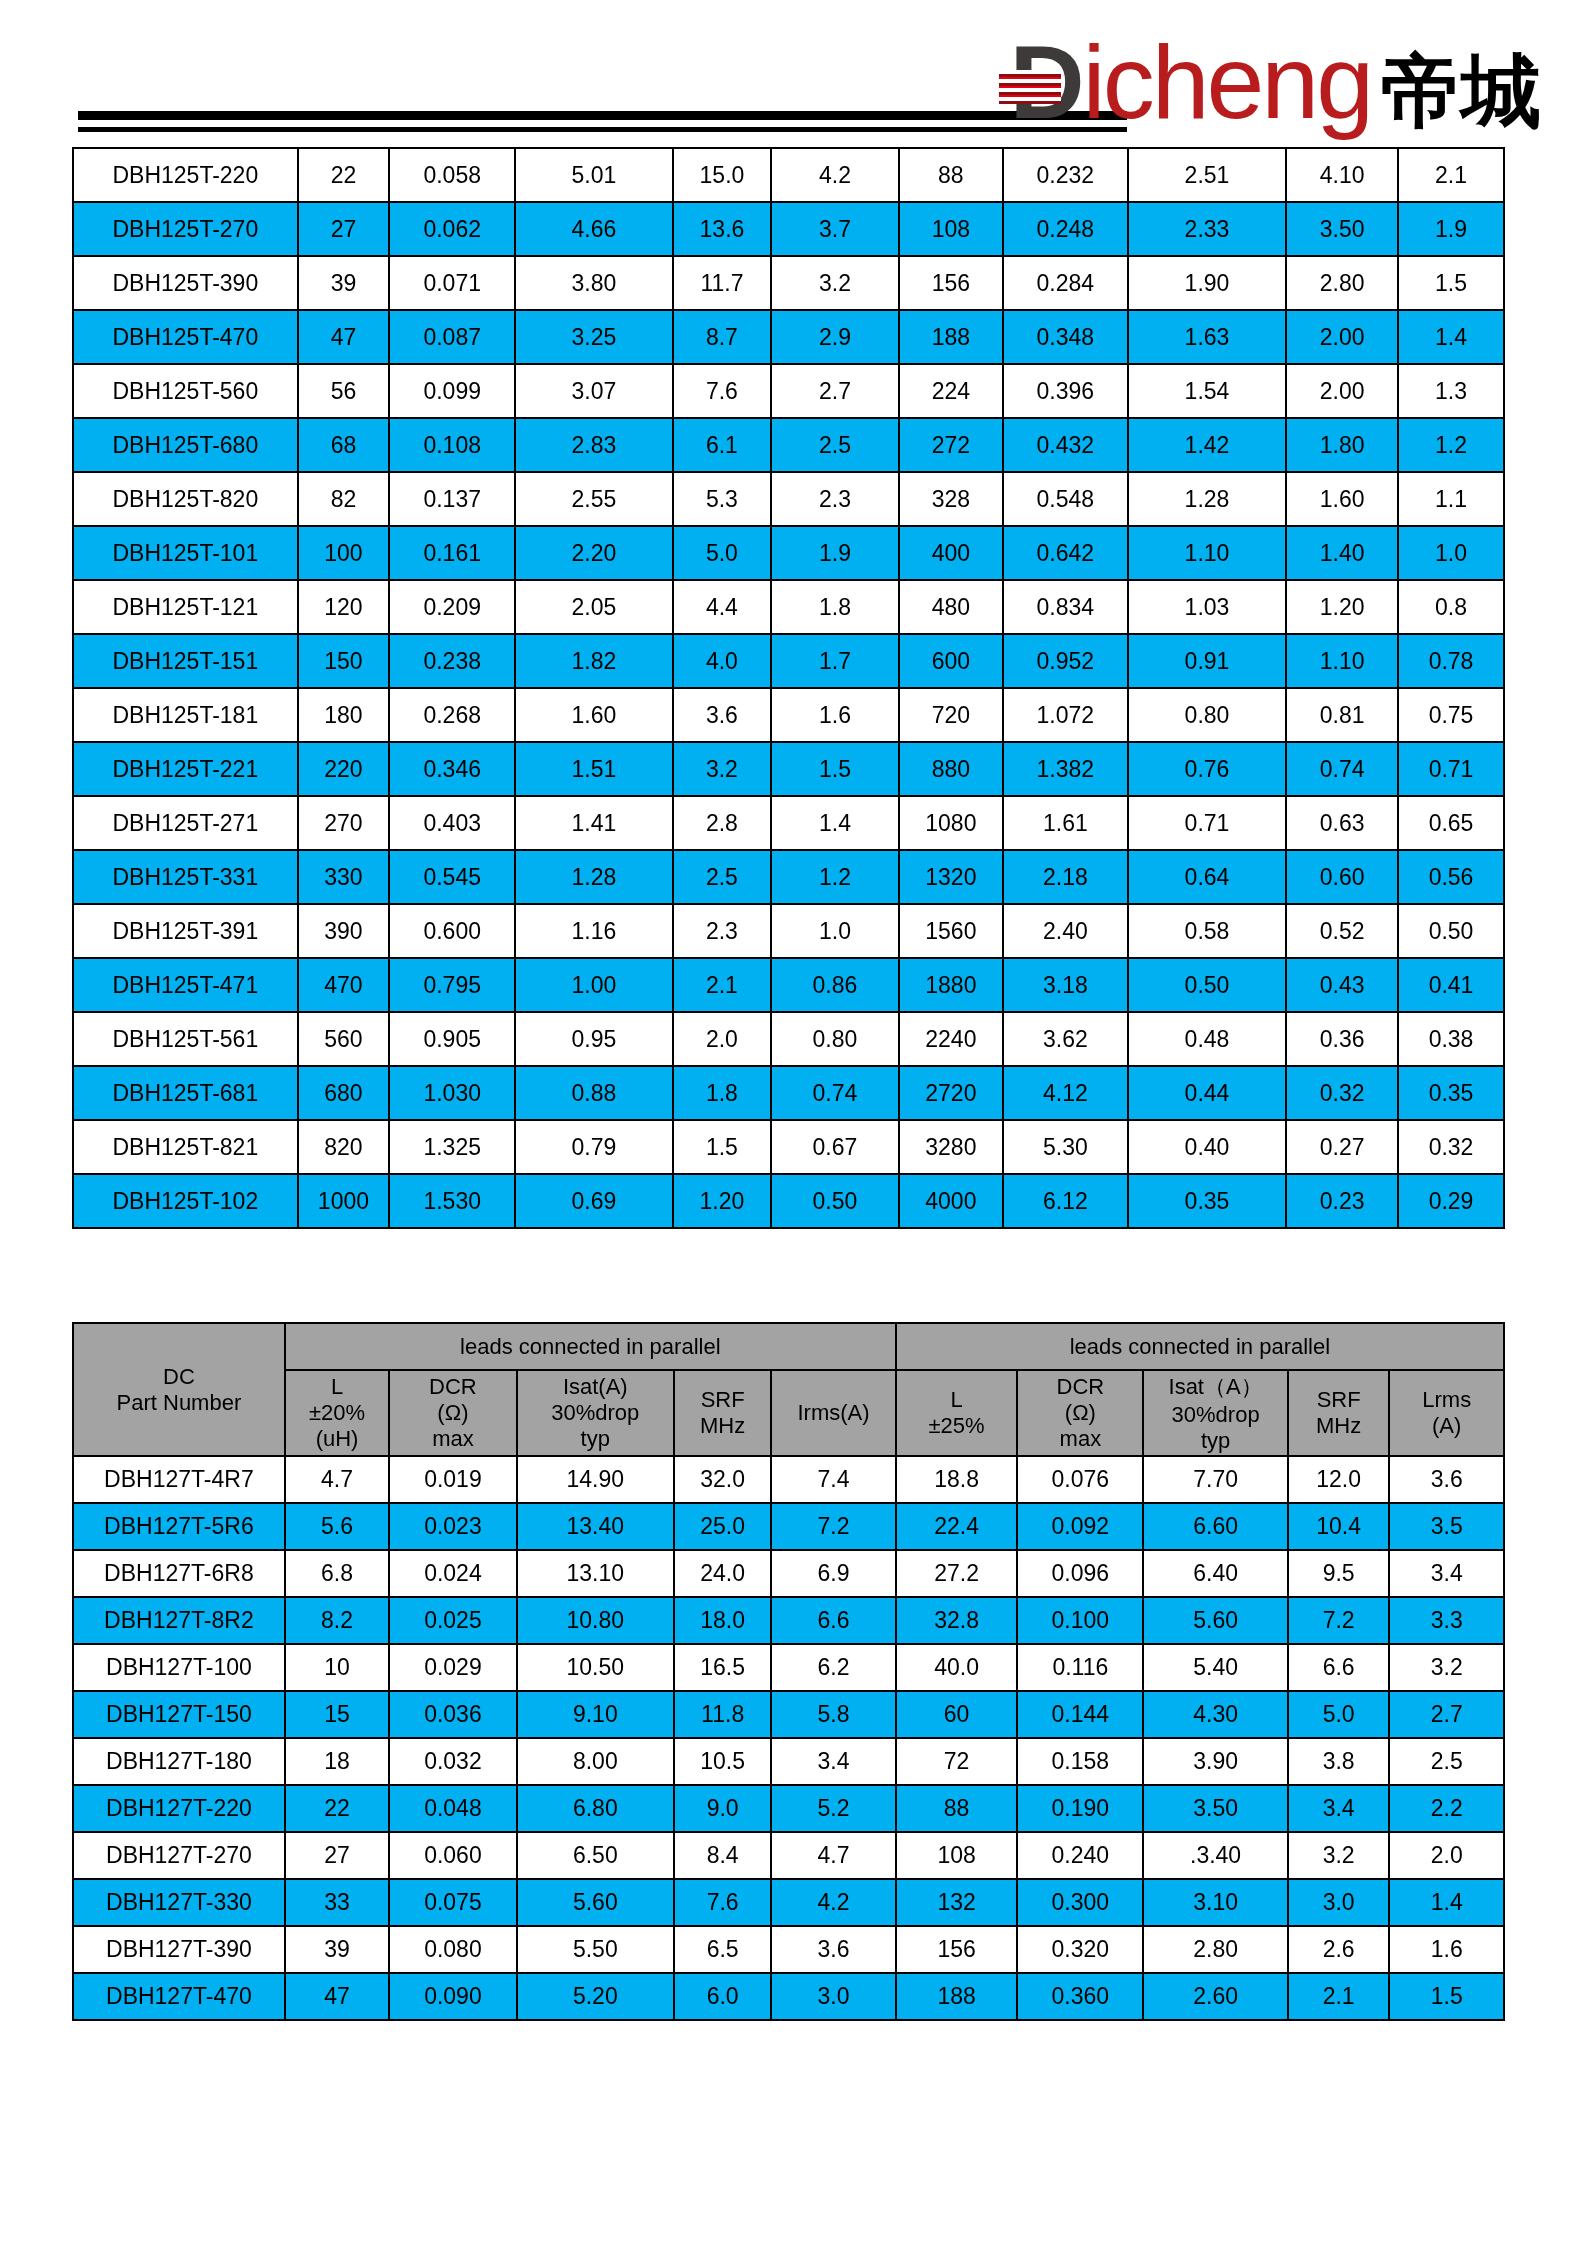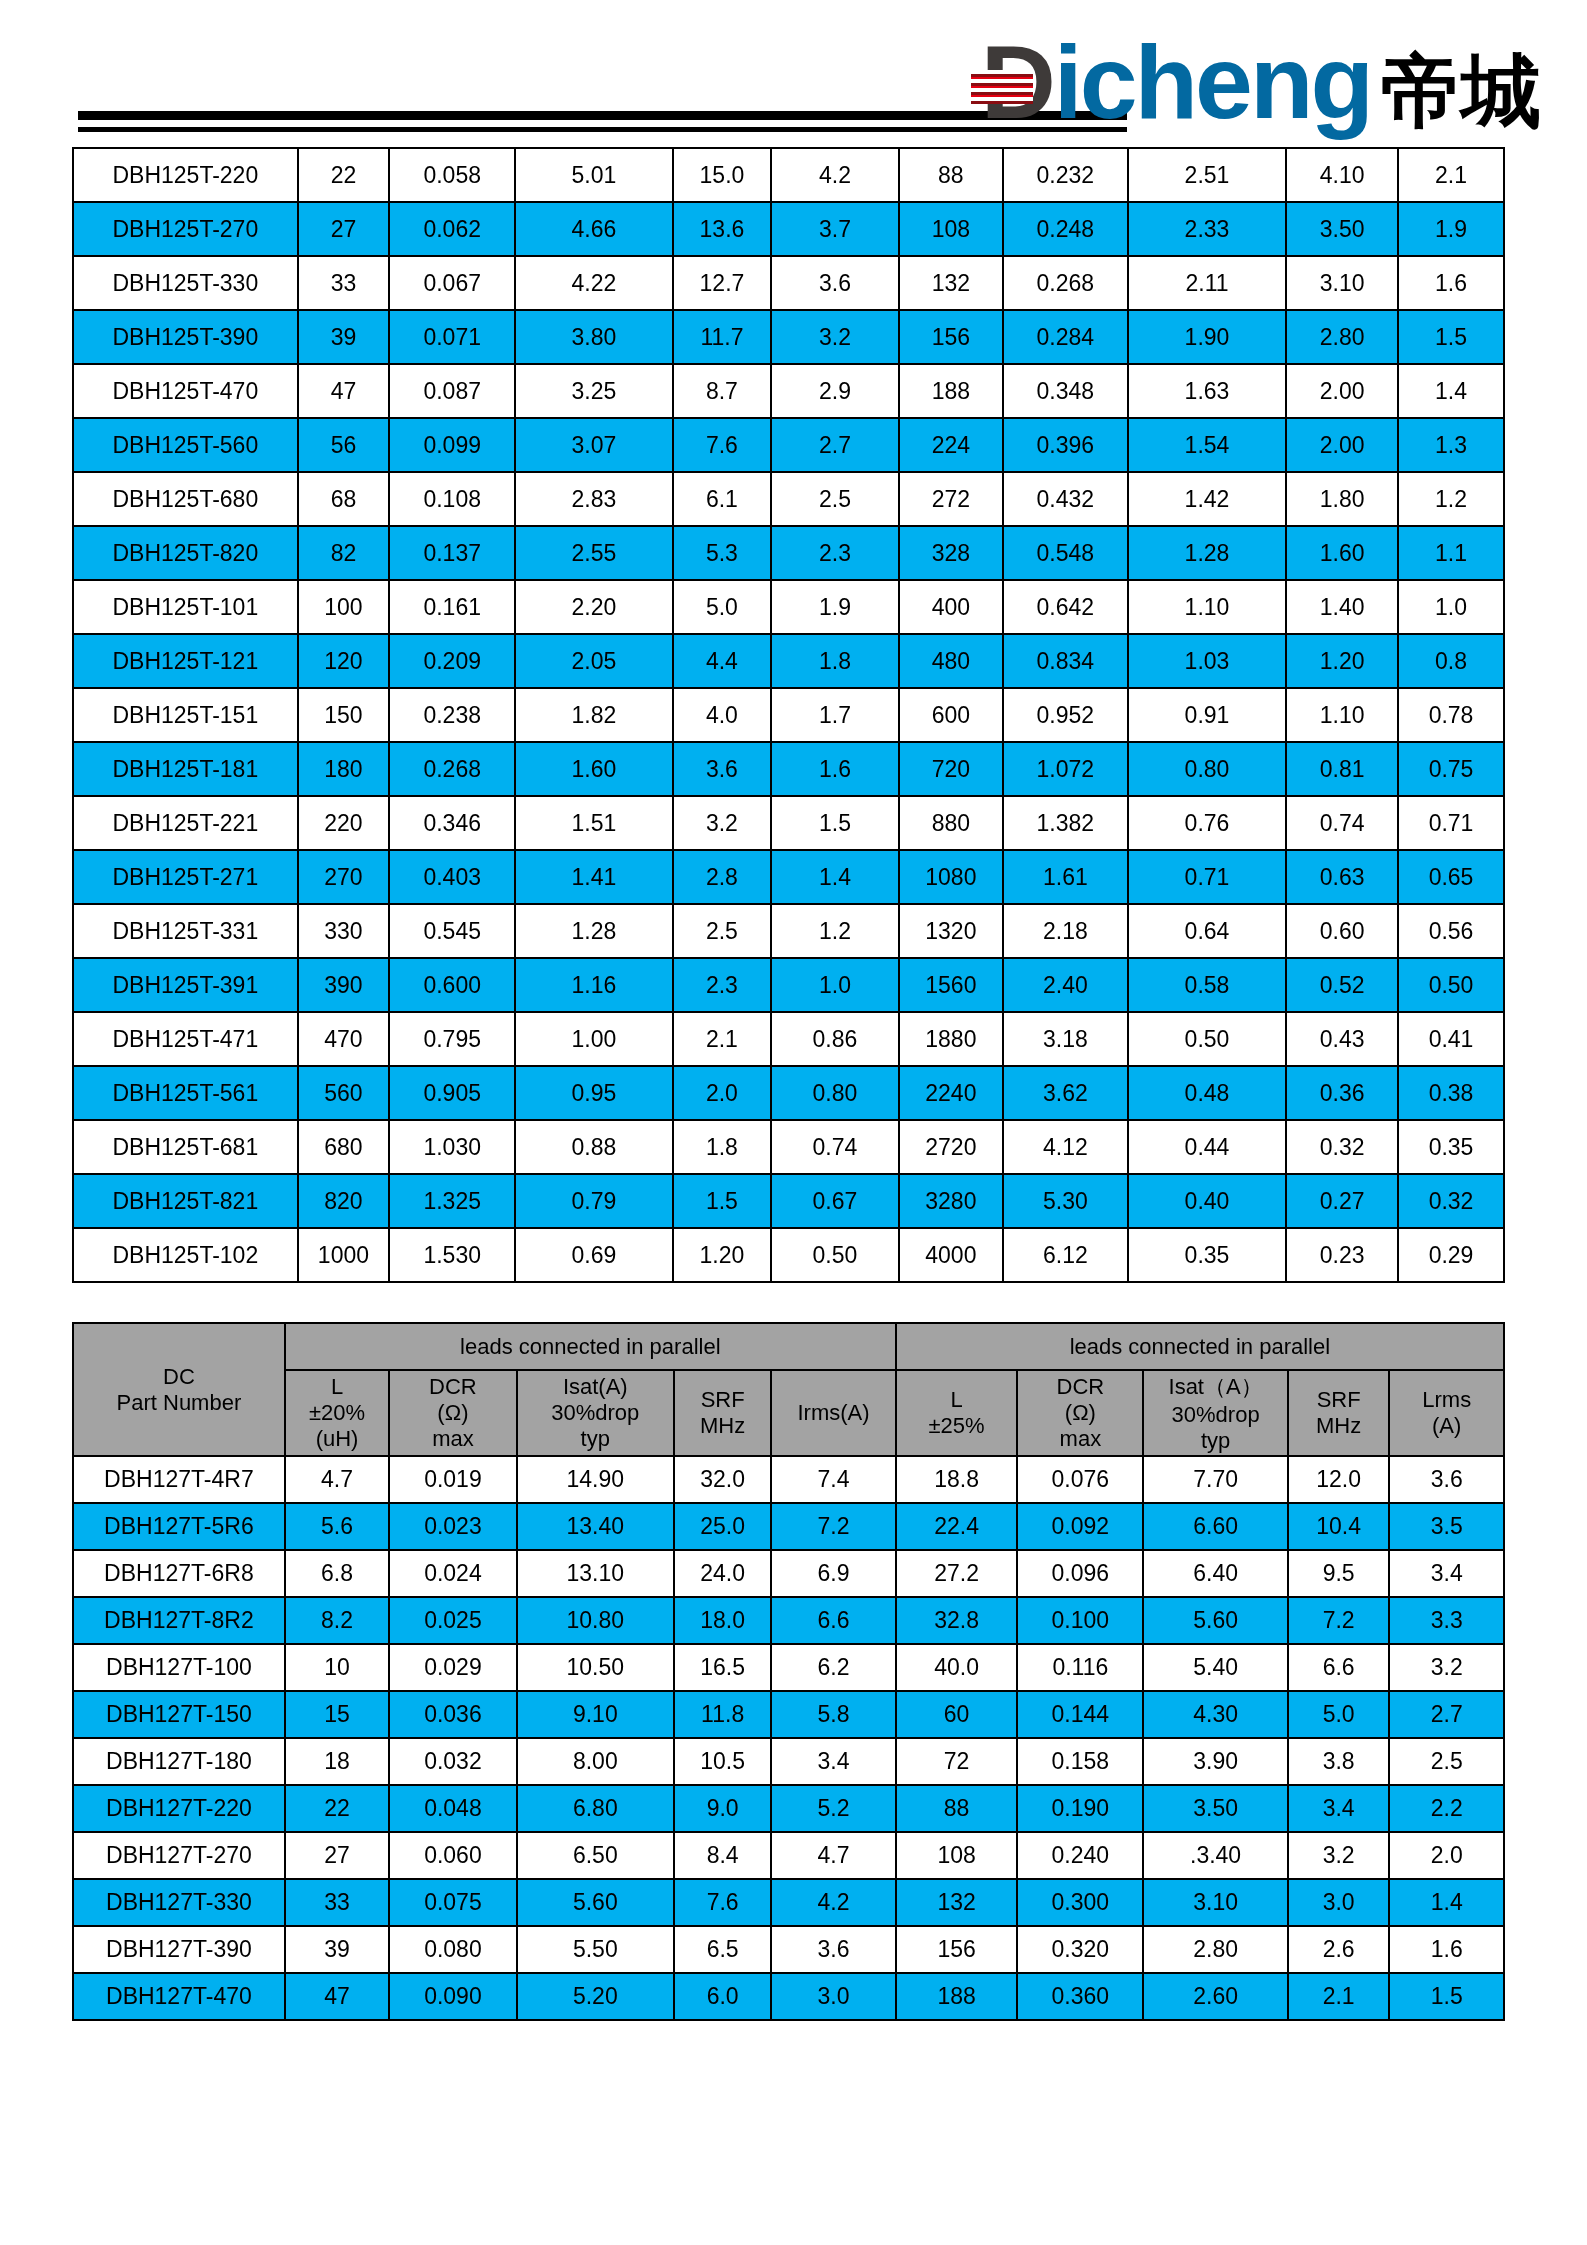--- a/index.html
+++ b/index.html
@@ -16,21 +16,21 @@
   .rule-thick { position:absolute; left:78px; top:111px; width:1049px; height:9px; background:#000; }
   .rule-thin  { position:absolute; left:78px; top:127px; width:1049px; height:5px; background:#000; }
 
   
   .logo { position:absolute; top:30px; right:46px; display:flex; align-items:flex-start; line-height:1; white-space:nowrap; }
   .logo-d { position:relative; font-size:104px; font-weight:bold; color:#3e3a39; letter-spacing:-2px; }
   .logo-stripes {
     position:absolute; left:-10px; top:40px; width:62px; height:34px;
     background:repeating-linear-gradient(to bottom, #ffffff 0 4px, #8a0d12 4px 7px, #e60012 7px 9px);
   }
-  .logo-icheng { font-size:104px; font-weight:bold; color:#0369a1; letter-spacing:-3px; }
+  .logo-icheng { font-size:104px; font-weight:normal; color:#b91c1c; letter-spacing:-3px; }
   .logo-cn { font-size:80px; font-weight:bold; color:#000; margin-left:10px; margin-top:22px; font-family:"DejaVu Sans", sans-serif; }
 
   
   table { position:absolute; left:72px; width:1433px; border-collapse:collapse; table-layout:fixed; }
   #table1 { top:147px; }
   #table2 { top:1322px; }
   td, th {
     border:2px solid #000;
     text-align:center; vertical-align:middle;
     font-size:23px; font-weight:normal;
@@ -91,33 +91,20 @@
         <td>27</td>
         <td>0.062</td>
         <td>4.66</td>
         <td>13.6</td>
         <td>3.7</td>
         <td>108</td>
         <td>0.248</td>
         <td>2.33</td>
         <td>3.50</td>
         <td>1.9</td>
-      </tr>
-      <tr>
-        <td>DBH125T-330</td>
-        <td>33</td>
-        <td>0.067</td>
-        <td>4.22</td>
-        <td>12.7</td>
-        <td>3.6</td>
-        <td>132</td>
-        <td>0.268</td>
-        <td>2.11</td>
-        <td>3.10</td>
-        <td>1.6</td>
       </tr>
       <tr>
         <td>DBH125T-390</td>
         <td>39</td>
         <td>0.071</td>
         <td>3.80</td>
         <td>11.7</td>
         <td>3.2</td>
         <td>156</td>
         <td>0.284</td>

